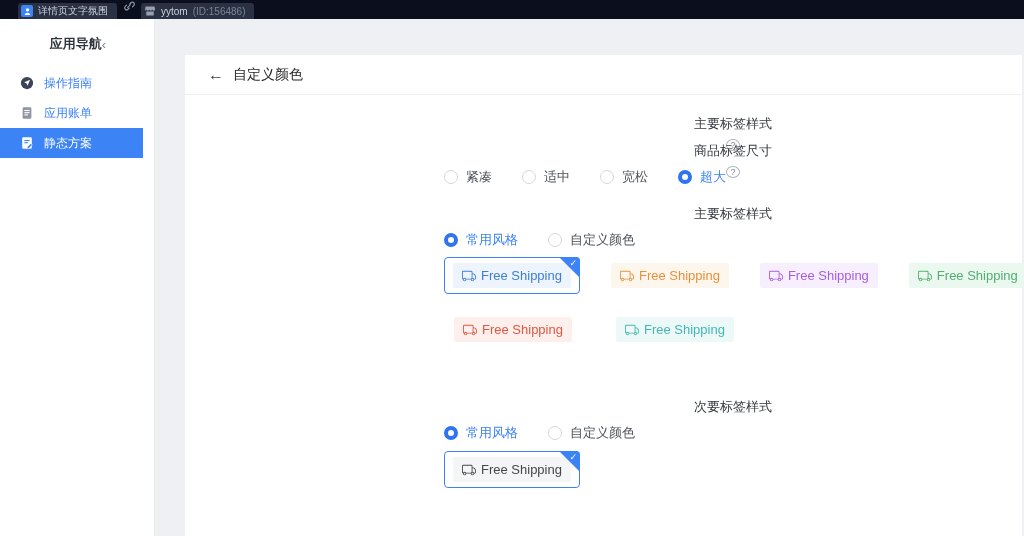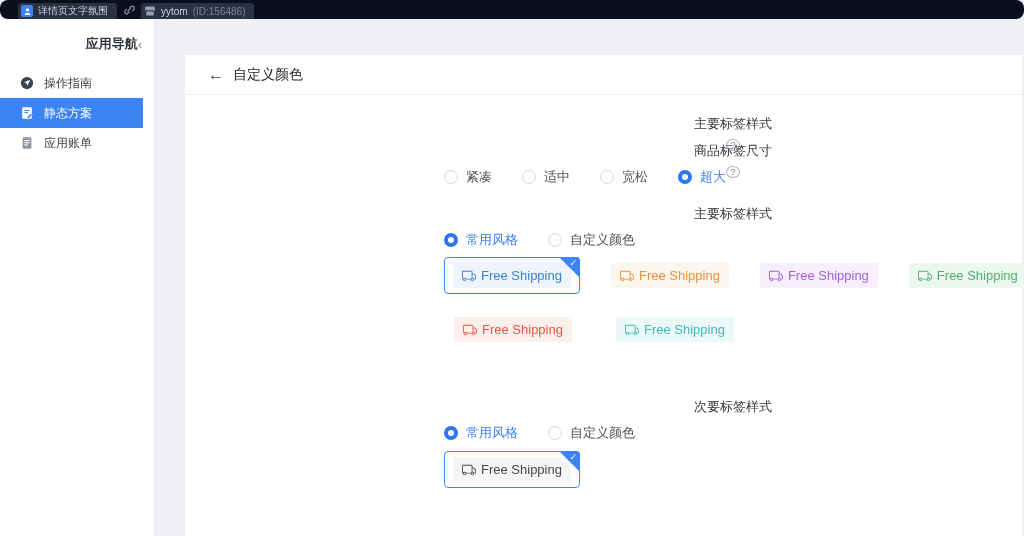--- a/index.html
+++ b/index.html
@@ -1,35 +1,35 @@
 <!DOCTYPE html>
 <html><head>
 <meta charset="utf-8">
 <style>
   * { margin:0; padding:0; box-sizing:border-box; }
   html,body { width:1024px; height:536px; }
   body { font-family:"Liberation Sans","DejaVu Sans",sans-serif; background:#eef0f4; position:relative; overflow:hidden; }
 
   
-  .topbar { position:absolute; top:0; left:0; width:1024px; height:19px; background:#0a0e1d; display:flex; align-items:center;border-radius:8px; }
+  .topbar { position:absolute; top:0; left:0; width:1024px; height:19px; background:#0a0e1d; display:flex; align-items:flex-start; }
   .chip { height:16px; margin-top:3px; background:#2a3143; border-radius:3px 3px 0 0; display:flex; align-items:center; gap:5px; padding:0 9px 0 3px; font-size:10px; color:#ccd2de; }
   .chip-app { margin-left:18px; }
   .app-ico { width:12px; height:12px; border-radius:2px; background:#3c83f6; display:flex; align-items:center; justify-content:center; }
   .app-ico svg { width:9px; height:9px; }
   .link-ico { margin:0 6px; display:flex; align-items:center; }
   .shop-ico { width:12px; height:12px; display:flex; align-items:center; }
   .shop-id { color:#7b8496; }
 
   
   .sidebar { position:absolute; top:19px; left:0; width:155px; height:517px; background:#fff; border-right:1px solid #e9ebef; }
-  .sb-head { display:flex; align-items:center; justify-content:flex-end; padding:16px 12px 0 14px; }
+  .sb-head { display:flex; align-items:center; justify-content:center; padding:16px 12px 0 14px; }
   .sb-title { font-size:13px; font-weight:bold; color:#30353f; }
   .sb-collapse { color:#7d838d; font-size:13px; cursor:pointer; }
   .sb-list { margin-top:15px; }
-  .sb-item { width:143px; height:30px; display:flex; align-items:center; gap:10px; padding-left:20px; font-size:12px; color:#404040; cursor:pointer; }
+  .sb-item { width:143px; height:30px; display:flex; align-items:center; gap:10px; padding-left:20px; font-size:12px; color:#3b82f6; cursor:pointer; }
   .sb-item svg { width:14px; height:14px; flex:none; }
   .sb-item.active { background:#3c83f6; color:#fff; }
 
   
   .main { position:absolute; left:185px; top:55px; width:837px; height:481px; background:#fff; }
   .main-head { height:40px; display:flex; align-items:center; gap:9px; padding-left:23px; border-bottom:1px solid #efefef; font-size:14px; color:#262626; cursor:pointer; }
   .back-arrow { font-size:16px; color:#3a3f46; }
   .content { padding:20px 0 0 259px; }
 
   .grp-label { display:flex; align-items:center; gap:6px; font-size:13px; color:#33373d; height:15px; margin-bottom:12px;flex-direction:column; }
@@ -87,37 +87,37 @@
     <span class="sb-collapse">‹</span>
   </div>
   <div class="sb-list">
     <div class="sb-item">
       <svg viewBox="0 0 16 16">
           <circle cx="8" cy="8" r="7" fill="#3b4354"></circle>
           <path d="M11.6 4.4L4.7 7.2l2.7 1.1 1.1 2.7z" fill="#fff"></path>
         </svg>
       <span>操作指南</span>
     </div>
+    <div class="sb-item">
+      <svg viewBox="0 0 16 16">
+          <rect x="3" y="1.5" width="10" height="13" rx="1.5" fill="#8f96a3"></rect>
+          <rect x="5" y="4.5" width="6" height="1.3" fill="#fff"></rect>
+          <rect x="5" y="7" width="6" height="1.3" fill="#fff"></rect>
+          <rect x="5" y="9.5" width="4" height="1.3" fill="#fff"></rect>
+        </svg>
+      <span>应用账单</span>
+    </div>
     <div class="sb-item active">
       <svg viewBox="0 0 16 16">
           <rect x="2.5" y="1.5" width="11" height="13" rx="1.5" fill="#fff"></rect>
           <rect x="5" y="4.5" width="6" height="1.3" fill="#3c83f6"></rect>
           <rect x="5" y="7" width="4" height="1.3" fill="#3c83f6"></rect>
           <path d="M8.3 12.6l4.1-4.1 1.7 1.7-4.1 4.1-2.1.4z" fill="#3c83f6" stroke="#fff" stroke-width="0.7"></path>
         </svg>
       <span>静态方案</span>
-    </div>
-    <div class="sb-item">
-      <svg viewBox="0 0 16 16">
-          <rect x="3" y="1.5" width="10" height="13" rx="1.5" fill="#8f96a3"></rect>
-          <rect x="5" y="4.5" width="6" height="1.3" fill="#fff"></rect>
-          <rect x="5" y="7" width="6" height="1.3" fill="#fff"></rect>
-          <rect x="5" y="9.5" width="4" height="1.3" fill="#fff"></rect>
-        </svg>
-      <span>应用账单</span>
     </div>
   </div>
 </div>
 
 <div class="main">
   <div class="main-head">
     <span class="back-arrow">←</span>
     <span>自定义颜色</span>
   </div>
 

